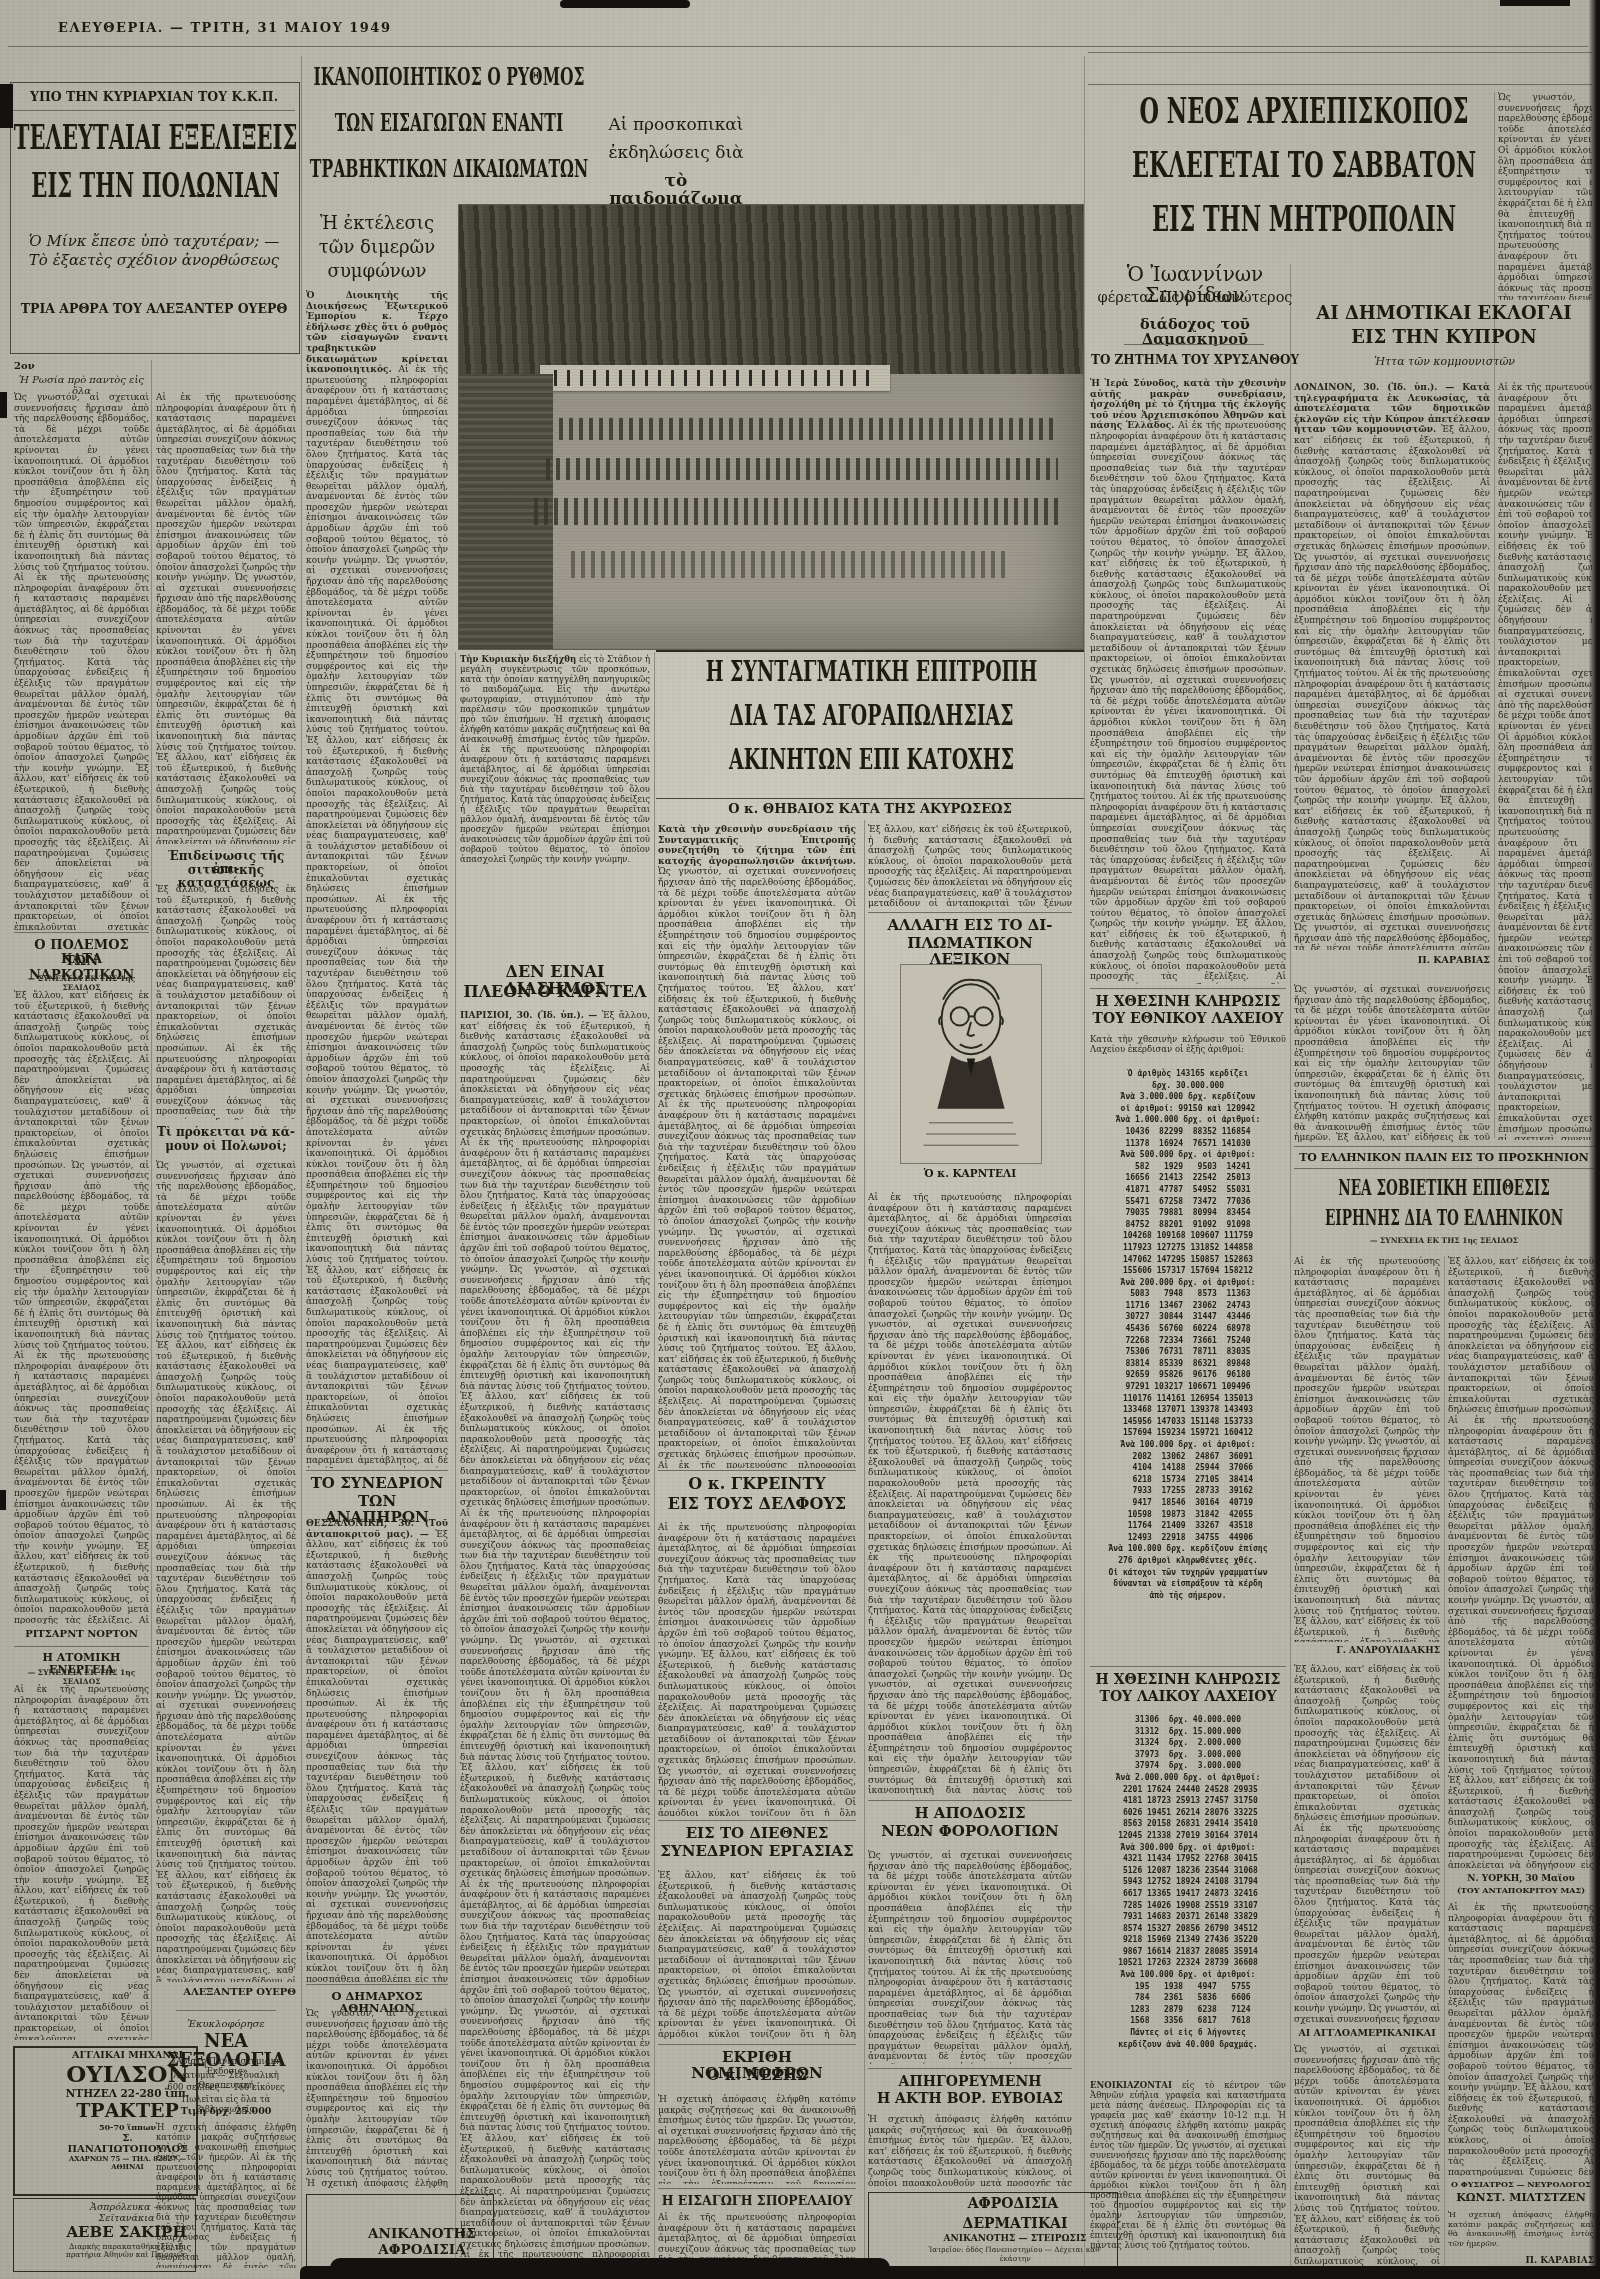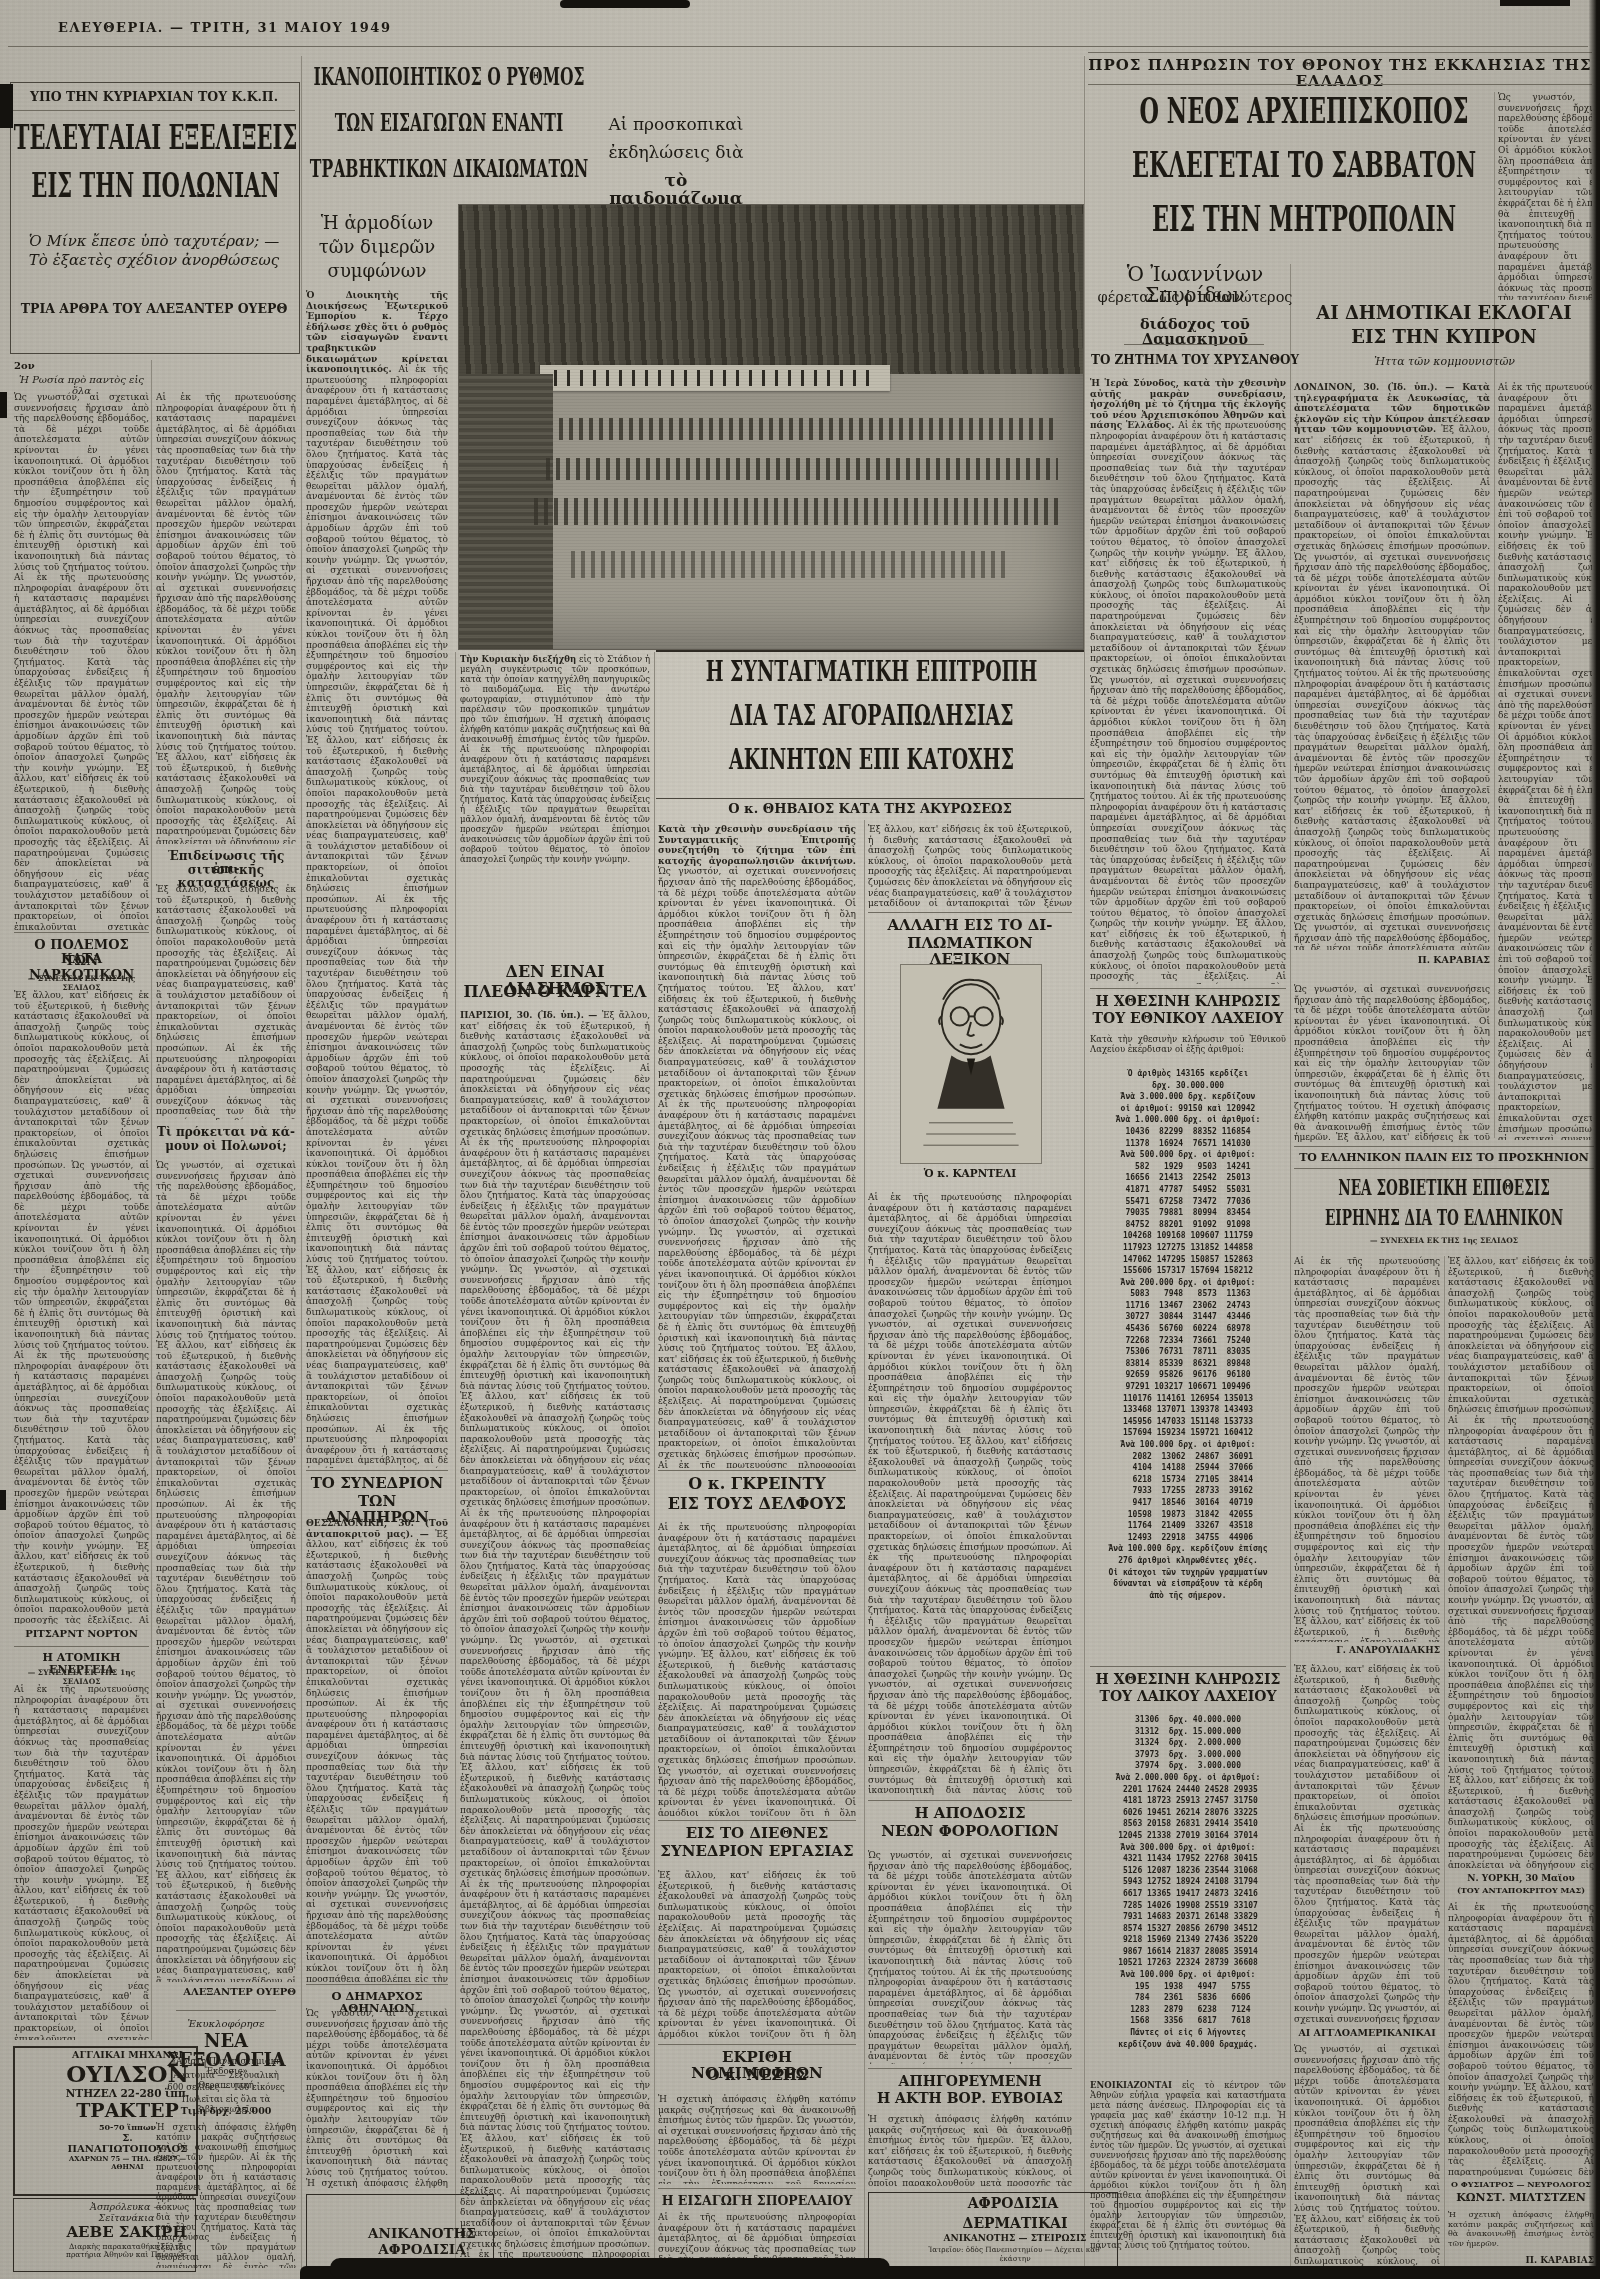--- a/index.html
+++ b/index.html
@@ -121,21 +121,21 @@
   <div class="b ctr" style="left:156px;top:2056px;width:140px;font-size:8.5px;">«Ἀρίστη Πανεπιστημιακὴ Ἔκδοσις»</div>
   <div class="b ctr" style="left:156px;top:2070px;width:140px;font-size:8.5px;">Ἀνατομία — Σεξουαλικὴ Θεραπευτική</div>
   <div class="b ctr" style="left:156px;top:2082px;width:140px;font-size:8.5px;">600 σελίδες — 160 εἰκόνες</div>
   <div class="b ctr" style="left:156px;top:2094px;width:140px;font-size:8.5px;">Πωλεῖται εἰς ὅλα τὰ βιβλιοπωλεῖα</div>
   <div class="b hd" style="left:156px;top:2106px;width:140px;font-size:9.5px;">Τιμὴ δρχ. 25.000</div>
   <div class="b body s85" style="left:156px;top:2122px;width:140px;height:146px;">Ἡ σχετικὴ ἀπόφασις ἐλήφθη κατόπιν μακρᾶς συζητήσεως καὶ θὰ ἀνακοινωθῇ ἐπισήμως ἐντὸς τῶν ἡμερῶν. Αἱ ἐκ τῆς πρωτευούσης πληροφορίαι ἀναφέρουν ὅτι ἡ κατάστασις παραμένει ἀμετάβλητος, αἱ δὲ ἁρμόδιαι ὑπηρεσίαι συνεχίζουν ἀόκνως τὰς προσπαθείας των διὰ τὴν ταχυτέραν διευθέτησιν τοῦ ὅλου ζητήματος. Κατὰ τὰς ὑπαρχούσας ἐνδείξεις ἡ ἐξέλιξις τῶν πραγμάτων θεωρεῖται μᾶλλον ὁμαλή, ἀναμένονται δὲ ἐντὸς τῶν προσεχῶν ἡμερῶν νεώτεραι ἐπίσημοι ἀνακοινώσεις τῶν ἁρμοδίων ἀρχῶν ἐπὶ τοῦ σοβαροῦ τούτου θέματος, τὸ ὁποῖον ἀπασχολεῖ ζωηρῶς τὴν κοινὴν γνώμην. </div>
 
   <div class="b hd cond" style="left:306px;top:64px;width:440px;font-size:24px;transform:scaleX(.65);">ΙΚΑΝΟΠΟΙΗΤΙΚΟΣ Ο ΡΥΘΜΟΣ</div>
   <div class="b hd cond" style="left:306px;top:110px;width:440px;font-size:24px;transform:scaleX(.65);">ΤΩΝ ΕΙΣΑΓΩΓΩΝ ΕΝΑΝΤΙ</div>
   <div class="b hd cond" style="left:306px;top:156px;width:440px;font-size:24px;transform:scaleX(.65);">ΤΡΑΒΗΚΤΙΚΩΝ ΔΙΚΑΙΩΜΑΤΩΝ</div>
-  <div class="b hd" style="left:306px;top:214px;width:142px;font-size:18px;font-weight:400;">Ἡ ἁρμοδίων</div>
+  <div class="b hd" style="left:306px;top:214px;width:142px;font-size:18px;font-weight:400;">Ἡ ἐκτέλεσις</div>
   <div class="b hd" style="left:306px;top:238px;width:142px;font-size:18px;font-weight:400;">τῶν διμερῶν</div>
   <div class="b hd" style="left:306px;top:262px;width:142px;font-size:18px;font-weight:400;">συμφώνων</div>
   <div class="b body" style="left:306px;top:290px;width:142px;height:1178px;"><b>Ὁ Διοικητὴς τῆς Διοικήσεως Ἐξωτερικοῦ Ἐμπορίου κ. Τέρχο ἐδήλωσε χθὲς ὅτι ὁ ρυθμὸς τῶν εἰσαγωγῶν ἔναντι τραβηκτικῶν δικαιωμάτων κρίνεται ἱκανοποιητικός. </b><span>Αἱ ἐκ τῆς πρωτευούσης πληροφορίαι ἀναφέρουν ὅτι ἡ κατάστασις παραμένει ἀμετάβλητος, αἱ δὲ ἁρμόδιαι ὑπηρεσίαι συνεχίζουν ἀόκνως τὰς προσπαθείας των διὰ τὴν ταχυτέραν διευθέτησιν τοῦ ὅλου ζητήματος. Κατὰ τὰς ὑπαρχούσας ἐνδείξεις ἡ ἐξέλιξις τῶν πραγμάτων θεωρεῖται μᾶλλον ὁμαλή, ἀναμένονται δὲ ἐντὸς τῶν προσεχῶν ἡμερῶν νεώτεραι ἐπίσημοι ἀνακοινώσεις τῶν ἁρμοδίων ἀρχῶν ἐπὶ τοῦ σοβαροῦ τούτου θέματος, τὸ ὁποῖον ἀπασχολεῖ ζωηρῶς τὴν κοινὴν γνώμην. Ὡς γνωστόν, αἱ σχετικαὶ συνεννοήσεις ἤρχισαν ἀπὸ τῆς παρελθούσης ἑβδομάδος, τὰ δὲ μέχρι τοῦδε ἀποτελέσματα αὐτῶν κρίνονται ἐν γένει ἱκανοποιητικά. Οἱ ἁρμόδιοι κύκλοι τονίζουν ὅτι ἡ ὅλη προσπάθεια ἀποβλέπει εἰς τὴν ἐξυπηρέτησιν τοῦ δημοσίου συμφέροντος καὶ εἰς τὴν ὁμαλὴν λειτουργίαν τῶν ὑπηρεσιῶν, ἐκφράζεται δὲ ἡ ἐλπὶς ὅτι συντόμως θὰ ἐπιτευχθῇ ὁριστικὴ καὶ ἱκανοποιητικὴ διὰ πάντας λύσις τοῦ ζητήματος τούτου. Ἐξ ἄλλου, κατ' εἰδήσεις ἐκ τοῦ ἐξωτερικοῦ, ἡ διεθνὴς κατάστασις ἐξακολουθεῖ νὰ ἀπασχολῇ ζωηρῶς τοὺς διπλωματικοὺς κύκλους, οἱ ὁποῖοι παρακολουθοῦν μετὰ προσοχῆς τὰς ἐξελίξεις. Αἱ παρατηρούμεναι ζυμώσεις δὲν ἀποκλείεται νὰ ὁδηγήσουν εἰς νέας διαπραγματεύσεις, καθ' ἃ τουλάχιστον μεταδίδουν οἱ ἀνταποκριταὶ τῶν ξένων πρακτορείων, οἱ ὁποῖοι ἐπικαλοῦνται σχετικὰς δηλώσεις ἐπισήμων προσώπων. Αἱ ἐκ τῆς πρωτευούσης πληροφορίαι ἀναφέρουν ὅτι ἡ κατάστασις παραμένει ἀμετάβλητος, αἱ δὲ ἁρμόδιαι ὑπηρεσίαι συνεχίζουν ἀόκνως τὰς προσπαθείας των διὰ τὴν ταχυτέραν διευθέτησιν τοῦ ὅλου ζητήματος. Κατὰ τὰς ὑπαρχούσας ἐνδείξεις ἡ ἐξέλιξις τῶν πραγμάτων θεωρεῖται μᾶλλον ὁμαλή, ἀναμένονται δὲ ἐντὸς τῶν προσεχῶν ἡμερῶν νεώτεραι ἐπίσημοι ἀνακοινώσεις τῶν ἁρμοδίων ἀρχῶν ἐπὶ τοῦ σοβαροῦ τούτου θέματος, τὸ ὁποῖον ἀπασχολεῖ ζωηρῶς τὴν κοινὴν γνώμην. Ὡς γνωστόν, αἱ σχετικαὶ συνεννοήσεις ἤρχισαν ἀπὸ τῆς παρελθούσης ἑβδομάδος, τὰ δὲ μέχρι τοῦδε ἀποτελέσματα αὐτῶν κρίνονται ἐν γένει ἱκανοποιητικά. Οἱ ἁρμόδιοι κύκλοι τονίζουν ὅτι ἡ ὅλη προσπάθεια ἀποβλέπει εἰς τὴν ἐξυπηρέτησιν τοῦ δημοσίου συμφέροντος καὶ εἰς τὴν ὁμαλὴν λειτουργίαν τῶν ὑπηρεσιῶν, ἐκφράζεται δὲ ἡ ἐλπὶς ὅτι συντόμως θὰ ἐπιτευχθῇ ὁριστικὴ καὶ ἱκανοποιητικὴ διὰ πάντας λύσις τοῦ ζητήματος τούτου. Ἐξ ἄλλου, κατ' εἰδήσεις ἐκ τοῦ ἐξωτερικοῦ, ἡ διεθνὴς κατάστασις ἐξακολουθεῖ νὰ ἀπασχολῇ ζωηρῶς τοὺς διπλωματικοὺς κύκλους, οἱ ὁποῖοι παρακολουθοῦν μετὰ προσοχῆς τὰς ἐξελίξεις. Αἱ παρατηρούμεναι ζυμώσεις δὲν ἀποκλείεται νὰ ὁδηγήσουν εἰς νέας διαπραγματεύσεις, καθ' ἃ τουλάχιστον μεταδίδουν οἱ ἀνταποκριταὶ τῶν ξένων πρακτορείων, οἱ ὁποῖοι ἐπικαλοῦνται σχετικὰς δηλώσεις ἐπισήμων προσώπων. Αἱ ἐκ τῆς πρωτευούσης πληροφορίαι ἀναφέρουν ὅτι ἡ κατάστασις παραμένει ἀμετάβλητος, αἱ δὲ ἁρμόδιαι ὑπηρεσίαι συνεχίζουν ἀόκνως τὰς προσπαθείας των διὰ τὴν ταχυτέραν διευθέτησιν τοῦ ὅλου ζητήματος. Κατὰ τὰς ὑπαρχούσας ἐνδείξεις ἡ ἐξέλιξις τῶν πραγμάτων θεωρεῖται μᾶλλον ὁμαλή, ἀναμένονται δὲ ἐντὸς τῶν προσεχῶν ἡμερῶν νεώτεραι ἐπίσημοι ἀνακοινώσεις τῶν ἁρμοδίων ἀρχῶν ἐπὶ τοῦ σοβαροῦ τούτου θέματος, τὸ ὁποῖον ἀπασχολεῖ ζωηρῶς τὴν κοινὴν γνώμην. Ὡς γνωστόν, αἱ σχετικαὶ συνεννοήσεις ἤρχισαν ἀπὸ τῆς παρελθούσης ἑβδομάδος, τὰ δὲ μέχρι τοῦδε ἀποτελέσματα αὐτῶν κρίνονται ἐν γένει ἱκανοποιητικά. Οἱ ἁρμόδιοι κύκλοι τονίζουν ὅτι ἡ ὅλη προσπάθεια ἀποβλέπει εἰς τὴν ἐξυπηρέτησιν τοῦ δημοσίου συμφέροντος καὶ εἰς τὴν ὁμαλὴν λειτουργίαν τῶν ὑπηρεσιῶν, ἐκφράζεται δὲ ἡ ἐλπὶς ὅτι συντόμως θὰ ἐπιτευχθῇ ὁριστικὴ καὶ ἱκανοποιητικὴ διὰ πάντας λύσις τοῦ ζητήματος τούτου. Ἐξ ἄλλου, κατ' εἰδήσεις ἐκ τοῦ ἐξωτερικοῦ, ἡ διεθνὴς κατάστασις ἐξακολουθεῖ νὰ ἀπασχολῇ ζωηρῶς τοὺς διπλωματικοὺς κύκλους, οἱ ὁποῖοι παρακολουθοῦν μετὰ προσοχῆς τὰς ἐξελίξεις. Αἱ παρατηρούμεναι ζυμώσεις δὲν ἀποκλείεται νὰ ὁδηγήσουν εἰς νέας διαπραγματεύσεις, καθ' ἃ τουλάχιστον μεταδίδουν οἱ ἀνταποκριταὶ τῶν ξένων πρακτορείων, οἱ ὁποῖοι ἐπικαλοῦνται σχετικὰς δηλώσεις ἐπισήμων προσώπων. Αἱ ἐκ τῆς πρωτευούσης πληροφορίαι ἀναφέρουν ὅτι ἡ κατάστασις παραμένει ἀμετάβλητος, αἱ δὲ ἁρμόδιαι ὑπηρεσίαι συνεχίζουν ἀόκνως τὰς προσπαθείας των διὰ τὴν ταχυτέραν διευθέτησιν τοῦ ὅλου ζητήματος. Κατὰ τὰς ὑπαρχούσας ἐνδείξεις ἡ ἐξέλιξις τῶν πραγμάτων θεωρεῖται μᾶλλον ὁμαλή, ἀναμένονται δὲ ἐντὸς τῶν προσεχῶν ἡμερῶν νεώτεραι ἐπίσημοι ἀνακοινώσεις τῶν ἁρμοδίων ἀρχῶν ἐπὶ τοῦ σοβαροῦ τούτου θέματος, τὸ ὁποῖον ἀπασχολεῖ ζωηρῶς τὴν κοινὴν γνώμην. Ὡς γνωστόν, αἱ σχετικαὶ συνεννοήσεις ἤρχισαν ἀπὸ τῆς παρελθούσης ἑβδομάδος, τὰ δὲ μέχρι τοῦδε ἀποτελέσματα αὐτῶν κρίνονται ἐν γένει ἱκανοποιητικά. Οἱ ἁρμόδιοι κύκλοι τονίζουν ὅτι ἡ ὅλη προσπάθεια ἀποβλέπει εἰς τὴν ἐξυπηρέτησιν τοῦ δημοσίου συμφέροντος καὶ εἰς τὴν ὁμαλὴν λειτουργίαν τῶν ὑπηρεσιῶν, ἐκφράζεται δὲ ἡ ἐλπὶς ὅτι συντόμως θὰ ἐπιτευχθῇ ὁριστικὴ καὶ ἱκανοποιητικὴ διὰ πάντας λύσις τοῦ ζητήματος τούτου. Ἐξ ἄλλου, κατ' εἰδήσεις ἐκ τοῦ ἐξωτερικοῦ, ἡ διεθνὴς κατάστασις ἐξακολουθεῖ νὰ ἀπασχολῇ ζωηρῶς τοὺς διπλωματικοὺς κύκλους, οἱ ὁποῖοι παρακολουθοῦν μετὰ προσοχῆς τὰς ἐξελίξεις. Αἱ παρατηρούμεναι ζυμώσεις δὲν ἀποκλείεται νὰ ὁδηγήσουν εἰς νέας διαπραγματεύσεις, καθ' ἃ τουλάχιστον μεταδίδουν οἱ ἀνταποκριταὶ τῶν ξένων πρακτορείων, οἱ ὁποῖοι ἐπικαλοῦνται σχετικὰς δηλώσεις ἐπισήμων προσώπων. </span></div>
 
   <div class="hr" style="left:306px;top:1470px;width:142px;"></div>
   <div class="b hd" style="left:306px;top:1476px;width:142px;font-size:15px;">ΤΟ ΣΥΝΕΔΡΙΟΝ</div>
   <div class="b hd" style="left:306px;top:1494px;width:142px;font-size:15px;">ΤΩΝ ΑΝΑΠΗΡΩΝ</div>
   <div class="b body" style="left:306px;top:1518px;width:142px;height:464px;"><b>ΘΕΣΣΑΛΟΝΙΚΗ, 30. (Τοῦ ἀνταποκριτοῦ μας). — </b><span>Ἐξ ἄλλου, κατ' εἰδήσεις ἐκ τοῦ ἐξωτερικοῦ, ἡ διεθνὴς κατάστασις ἐξακολουθεῖ νὰ ἀπασχολῇ ζωηρῶς τοὺς διπλωματικοὺς κύκλους, οἱ ὁποῖοι παρακολουθοῦν μετὰ προσοχῆς τὰς ἐξελίξεις. Αἱ παρατηρούμεναι ζυμώσεις δὲν ἀποκλείεται νὰ ὁδηγήσουν εἰς νέας διαπραγματεύσεις, καθ' ἃ τουλάχιστον μεταδίδουν οἱ ἀνταποκριταὶ τῶν ξένων πρακτορείων, οἱ ὁποῖοι ἐπικαλοῦνται σχετικὰς δηλώσεις ἐπισήμων προσώπων. Αἱ ἐκ τῆς πρωτευούσης πληροφορίαι ἀναφέρουν ὅτι ἡ κατάστασις παραμένει ἀμετάβλητος, αἱ δὲ ἁρμόδιαι ὑπηρεσίαι συνεχίζουν ἀόκνως τὰς προσπαθείας των διὰ τὴν ταχυτέραν διευθέτησιν τοῦ ὅλου ζητήματος. Κατὰ τὰς ὑπαρχούσας ἐνδείξεις ἡ ἐξέλιξις τῶν πραγμάτων θεωρεῖται μᾶλλον ὁμαλή, ἀναμένονται δὲ ἐντὸς τῶν προσεχῶν ἡμερῶν νεώτεραι ἐπίσημοι ἀνακοινώσεις τῶν ἁρμοδίων ἀρχῶν ἐπὶ τοῦ σοβαροῦ τούτου θέματος, τὸ ὁποῖον ἀπασχολεῖ ζωηρῶς τὴν κοινὴν γνώμην. Ὡς γνωστόν, αἱ σχετικαὶ συνεννοήσεις ἤρχισαν ἀπὸ τῆς παρελθούσης ἑβδομάδος, τὰ δὲ μέχρι τοῦδε ἀποτελέσματα αὐτῶν κρίνονται ἐν γένει ἱκανοποιητικά. Οἱ ἁρμόδιοι κύκλοι τονίζουν ὅτι ἡ ὅλη προσπάθεια ἀποβλέπει εἰς τὴν ἐξυπηρέτησιν τοῦ δημοσίου συμφέροντος καὶ εἰς τὴν ὁμαλὴν λειτουργίαν τῶν ὑπηρεσιῶν, ἐκφράζεται δὲ ἡ ἐλπὶς ὅτι συντόμως θὰ ἐπιτευχθῇ ὁριστικὴ καὶ ἱκανοποιητικὴ διὰ πάντας λύσις τοῦ ζητήματος τούτου. Ἐξ ἄλλου, κατ' εἰδήσεις ἐκ τοῦ ἐξωτερικοῦ, ἡ διεθνὴς κατάστασις ἐξακολουθεῖ νὰ ἀπασχολῇ ζωηρῶς τοὺς διπλωματικοὺς κύκλους, οἱ ὁποῖοι παρακολουθοῦν μετὰ προσοχῆς τὰς ἐξελίξεις. Αἱ παρατηρούμεναι ζυμώσεις δὲν ἀποκλείεται νὰ ὁδηγήσουν εἰς νέας διαπραγματεύσεις, καθ' ἃ τουλάχιστον μεταδίδουν οἱ ἀνταποκριταὶ τῶν ξένων πρακτορείων, οἱ ὁποῖοι ἐπικαλοῦνται σχετικὰς δηλώσεις ἐπισήμων προσώπων. Αἱ ἐκ τῆς πρωτευούσης πληροφορίαι ἀναφέρουν ὅτι ἡ κατάστασις παραμένει ἀμετάβλητος, αἱ δὲ ἁρμόδιαι ὑπηρεσίαι συνεχίζουν ἀόκνως τὰς προσπαθείας των διὰ τὴν ταχυτέραν διευθέτησιν τοῦ ὅλου ζητήματος. Κατὰ τὰς ὑπαρχούσας ἐνδείξεις ἡ ἐξέλιξις τῶν πραγμάτων θεωρεῖται μᾶλλον ὁμαλή, ἀναμένονται δὲ ἐντὸς τῶν προσεχῶν ἡμερῶν νεώτεραι ἐπίσημοι ἀνακοινώσεις τῶν ἁρμοδίων ἀρχῶν ἐπὶ τοῦ σοβαροῦ τούτου θέματος, τὸ ὁποῖον ἀπασχολεῖ ζωηρῶς τὴν κοινὴν γνώμην. Ὡς γνωστόν, αἱ σχετικαὶ συνεννοήσεις ἤρχισαν ἀπὸ τῆς παρελθούσης ἑβδομάδος, τὰ δὲ μέχρι τοῦδε ἀποτελέσματα αὐτῶν κρίνονται ἐν γένει ἱκανοποιητικά. Οἱ ἁρμόδιοι κύκλοι τονίζουν ὅτι ἡ ὅλη προσπάθεια ἀποβλέπει εἰς τὴν ἐξυπηρέτησιν τοῦ δημοσίου συμφέροντος καὶ εἰς τὴν ὁμαλὴν λειτουργίαν τῶν ὑπηρεσιῶν, ἐκφράζεται δὲ ἡ ἐλπὶς ὅτι συντόμως θὰ ἐπιτευχθῇ ὁριστικὴ καὶ ἱκανοποιητικὴ διὰ πάντας λύσις τοῦ ζητήματος τούτου. </span></div>
 
   <div class="hr" style="left:306px;top:1984px;width:142px;"></div>
@@ -238,21 +238,20 @@
   <div class="b body" style="left:868px;top:2114px;width:204px;height:72px;">Ἡ σχετικὴ ἀπόφασις ἐλήφθη κατόπιν μακρᾶς συζητήσεως καὶ θὰ ἀνακοινωθῇ ἐπισήμως ἐντὸς τῶν ἡμερῶν. Ἐξ ἄλλου, κατ' εἰδήσεις ἐκ τοῦ ἐξωτερικοῦ, ἡ διεθνὴς κατάστασις ἐξακολουθεῖ νὰ ἀπασχολῇ ζωηρῶς τοὺς διπλωματικοὺς κύκλους, οἱ ὁποῖοι παρακολουθοῦν μετὰ προσοχῆς τὰς ἐξελίξεις. Αἱ παρατηρούμεναι ζυμώσεις δὲν ἀποκλείεται νὰ ὁδηγήσουν εἰς νέας διαπραγματεύσεις, καθ' ἃ τουλάχιστον μεταδίδουν οἱ ἀνταποκριταὶ τῶν ξένων πρακτορείων, οἱ ὁποῖοι ἐπικαλοῦνται σχετικὰς δηλώσεις ἐπισήμων προσώπων. </div>
 
   <div class="adbox" style="left:868px;top:2192px;width:204px;height:78px;border-width:1.5px;">
     <div class="hd" style="font-size:14px;display:inline-block;margin-right:8px;">ΑΦΡΟΔΙΣΙΑ</div>
     <div class="hd" style="font-size:14px;display:inline-block;">ΔΕΡΜΑΤΙΚΑΙ</div>
     <div class="hd" style="font-size:9px;">ΑΝΙΚΑΝΟΤΗΣ — ΣΤΕΙΡΩΣΙΣ</div>
     <div style="font-size:7.3px;line-height:1.2;">Ἰατρεῖον: ὁδὸς Πανεπιστημίου — Δέχεται καθ' ἑκάστην</div>
   </div>
 
   <div class="hr" style="left:1088px;top:52px;width:504px;"></div>
-  <div class="b hd" style="left:1088px;top:58px;width:504px;font-size:15px;letter-spacing:1px;">ΠΡΟΣ ΠΛΗΡΩΣΙΝ ΤΟΥ ΘΡΟΝΟΥ ΤΗΣ ΕΚΚΛΗΣΙΑΣ ΤΗΣ ΕΛΛΑΔΟΣ</div>
   <div class="hr" style="left:1088px;top:84px;width:504px;"></div>
   <div class="b hd cond" style="left:1088px;top:92px;width:697px;font-size:36px;transform:scaleX(.62);">Ο ΝΕΟΣ ΑΡΧΙΕΠΙΣΚΟΠΟΣ</div>
   <div class="b hd cond" style="left:1088px;top:146px;width:697px;font-size:36px;transform:scaleX(.62);">ΕΚΛΕΓΕΤΑΙ ΤΟ ΣΑΒΒΑΤΟΝ</div>
   <div class="b hd cond" style="left:1088px;top:200px;width:697px;font-size:36px;transform:scaleX(.62);">ΕΙΣ ΤΗΝ ΜΗΤΡΟΠΟΛΙΝ</div>
 
   <div class="b hd" style="left:1090px;top:264px;width:210px;font-size:20px;font-weight:400;">Ὁ Ἰωαννίνων Σπυρίδων</div>
   <div class="b hd" style="left:1090px;top:290px;width:210px;font-size:14.5px;font-weight:400;">φέρεται ὡς ὁ πιθανώτερος</div>
   <div class="b hd" style="left:1090px;top:316px;width:210px;font-size:14.5px;font-weight:700;">διάδοχος τοῦ Δαμασκηνοῦ</div>
   <div class="hr" style="left:1124px;top:344px;width:140px;"></div>
   <div class="b hd" style="left:1090px;top:354px;width:210px;font-size:12px;">ΤΟ ΖΗΤΗΜΑ ΤΟΥ ΧΡΥΣΑΝΘΟΥ</div>

